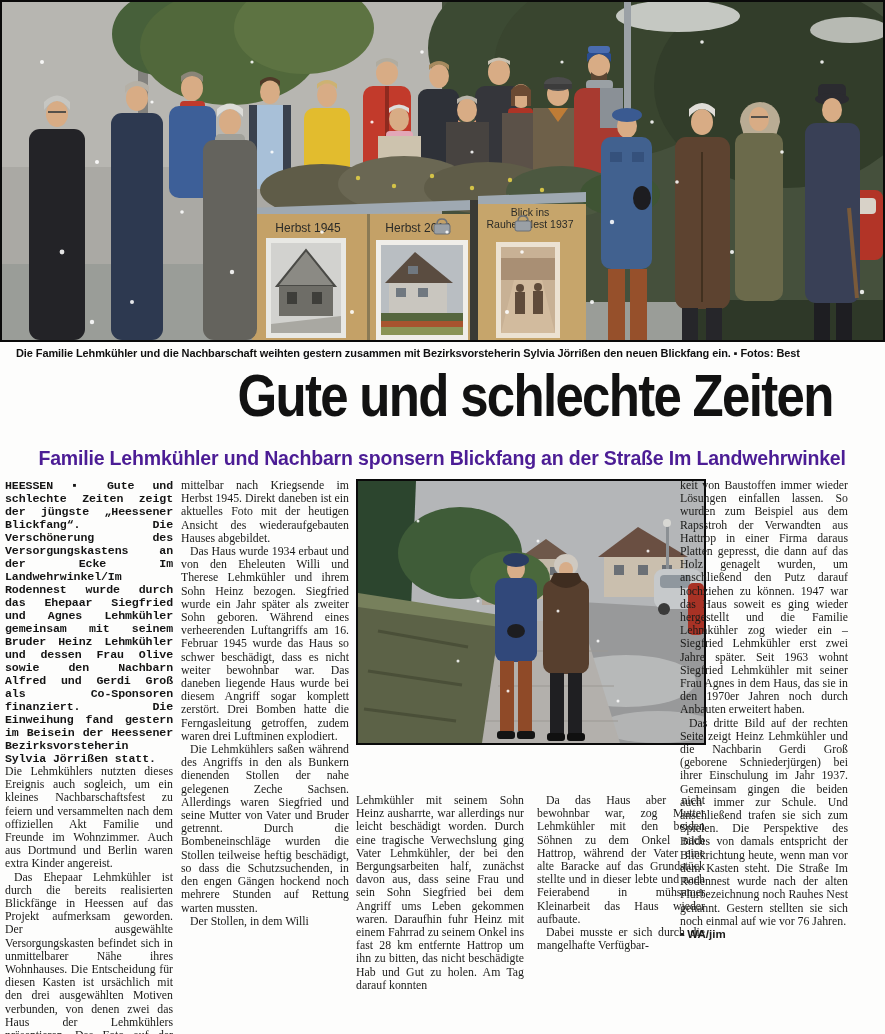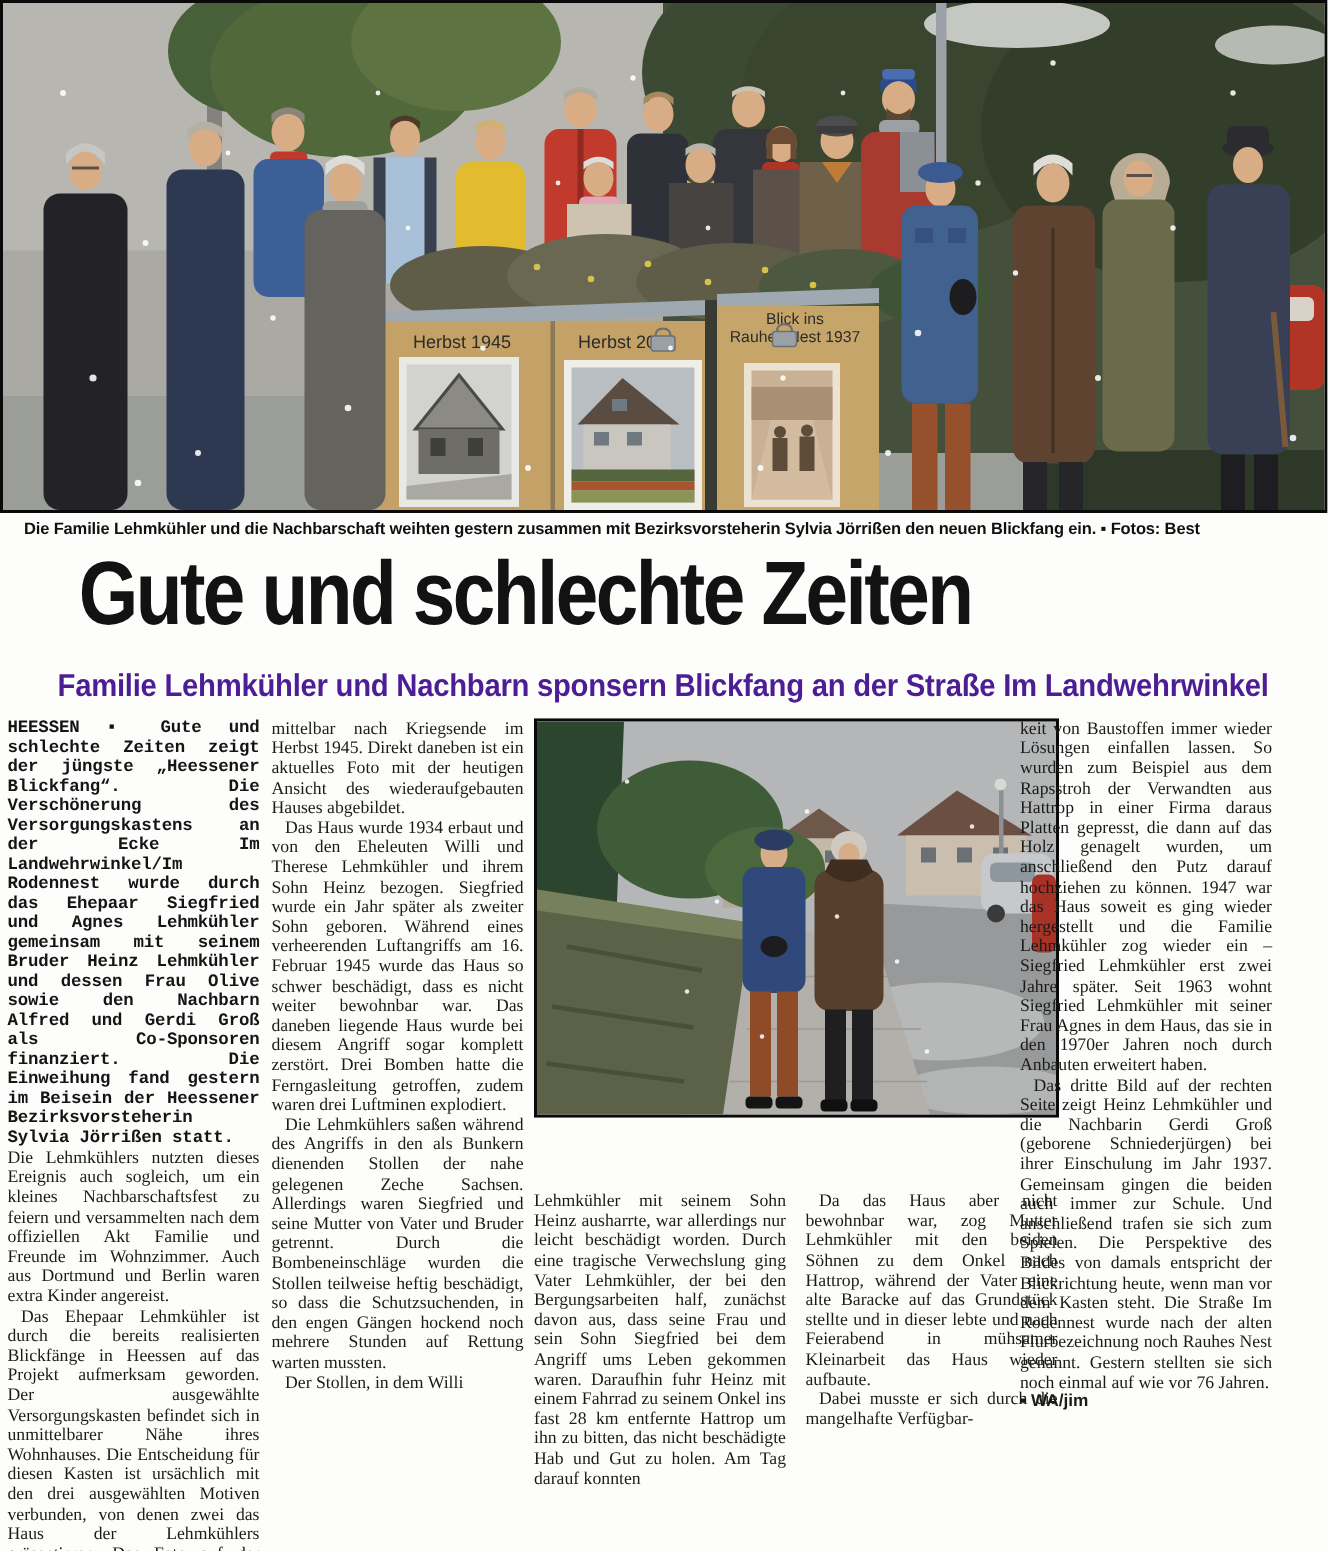--- a/index.html
+++ b/index.html
@@ -6,21 +6,21 @@
   html,body { margin:0; padding:0; }
   body { width:885px; height:1034px; background:#ffffff; }
   .page { position:relative; width:885px; height:1034px; background:#fdfdfc; overflow:hidden; }
   figure { margin:0; }
   svg { display:block; width:100%; height:100%; }
 
   #top-photo { position:absolute; left:0; top:0; width:885px; height:342px; border:2px solid #0a0a0a; background:#9a9d98; }
   #top-caption { position:absolute; left:16px; top:346px; width:878px; margin:0;
                  font:700 11px/1.3 "Liberation Sans",sans-serif; letter-spacing:-0.1px; color:#101010; }
 
-  #headline { position:absolute; left:0; top:364px; width:885px; margin:0; text-align:left;
+  #headline { position:absolute; left:0; top:364px; width:885px; margin:0; text-align:right;
               font-family:"Liberation Sans",sans-serif; font-weight:700; font-size:60px; line-height:1.05;
               letter-spacing:-2px; color:#121212; }
   #headline .squeeze { display:inline-block; transform:scaleX(.85); transform-origin:50% 50%; white-space:nowrap; }
 
   #subheadline { position:absolute; left:0; top:446px; width:885px; margin:0; text-align:center;
                  font-family:"Liberation Sans",sans-serif; font-weight:700; font-size:21px; letter-spacing:-0.2px; color:#4c1d95; }
   #subheadline .squeeze { display:inline-block; transform:scaleX(.93); transform-origin:50% 50%; white-space:nowrap; }
 
   .col { position:absolute; top:479px; width:168px; text-align:justify;
          font-family:"Liberation Serif",serif; font-size:11.8px; line-height:13.2px; color:#1a1a18; }

